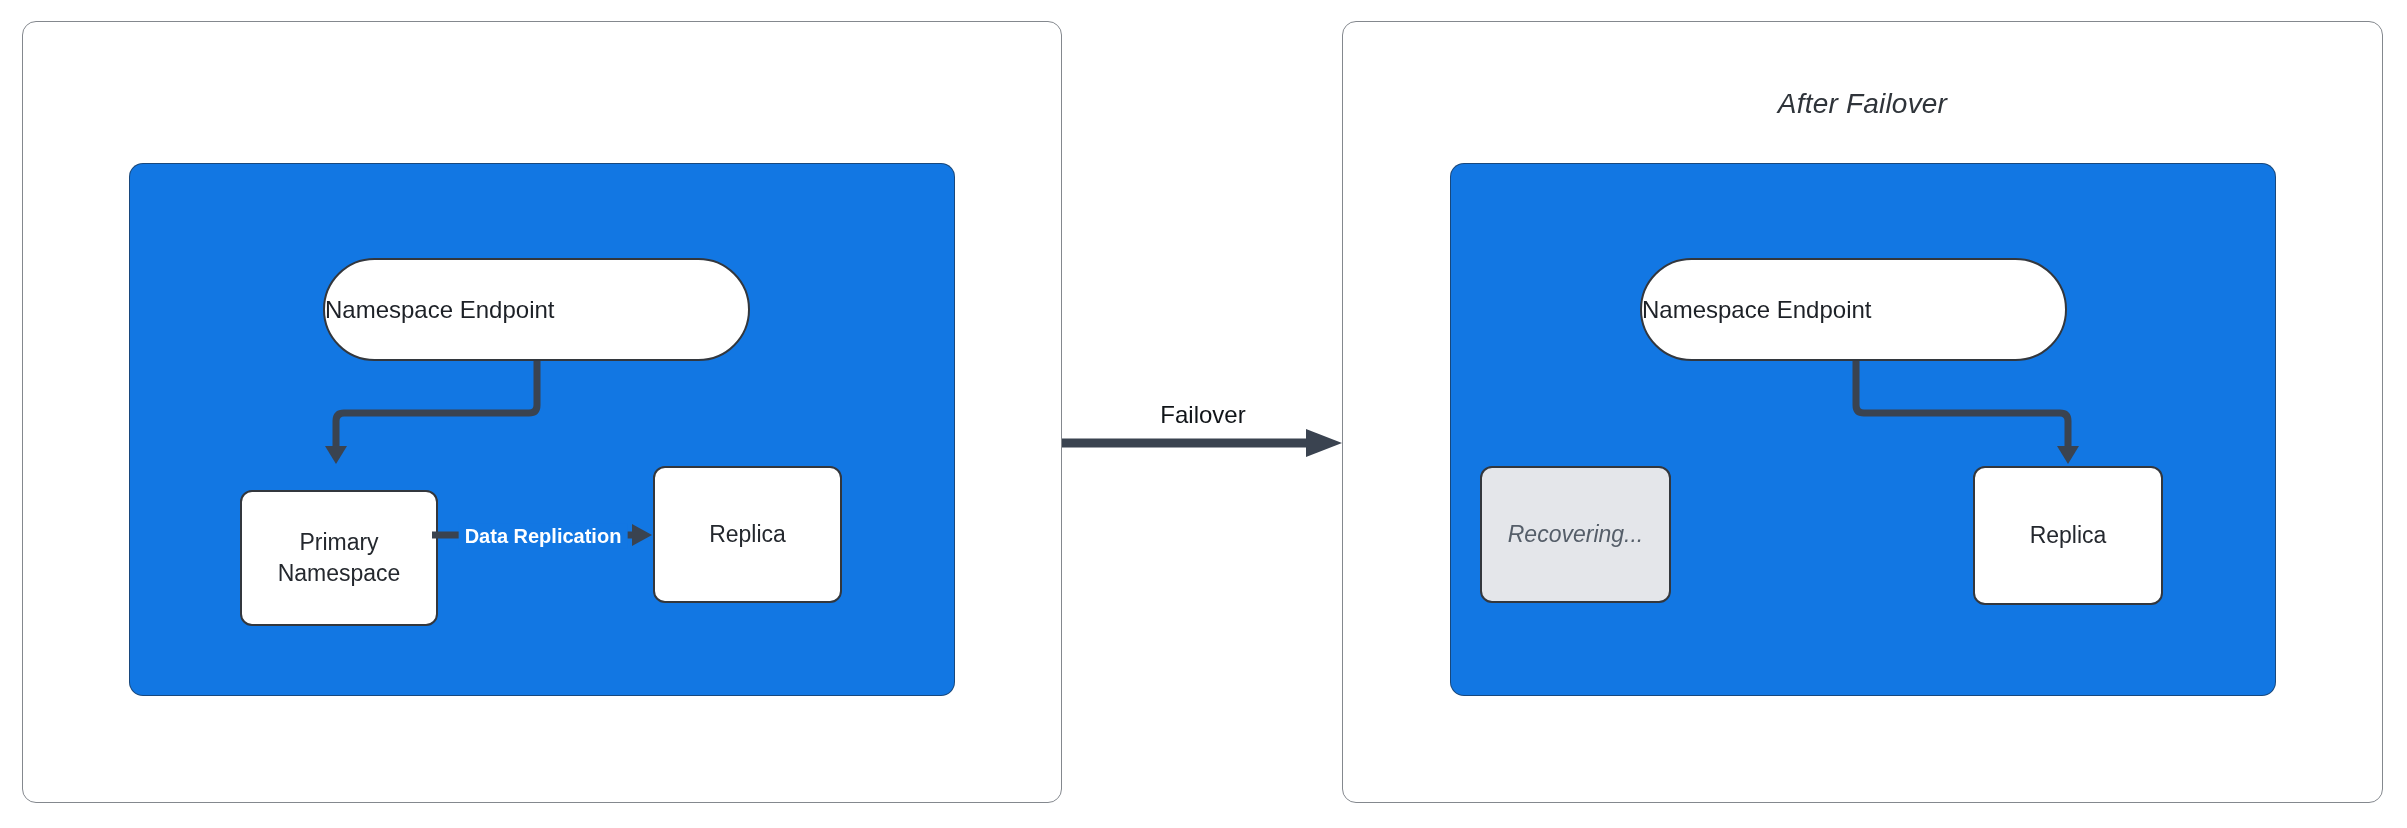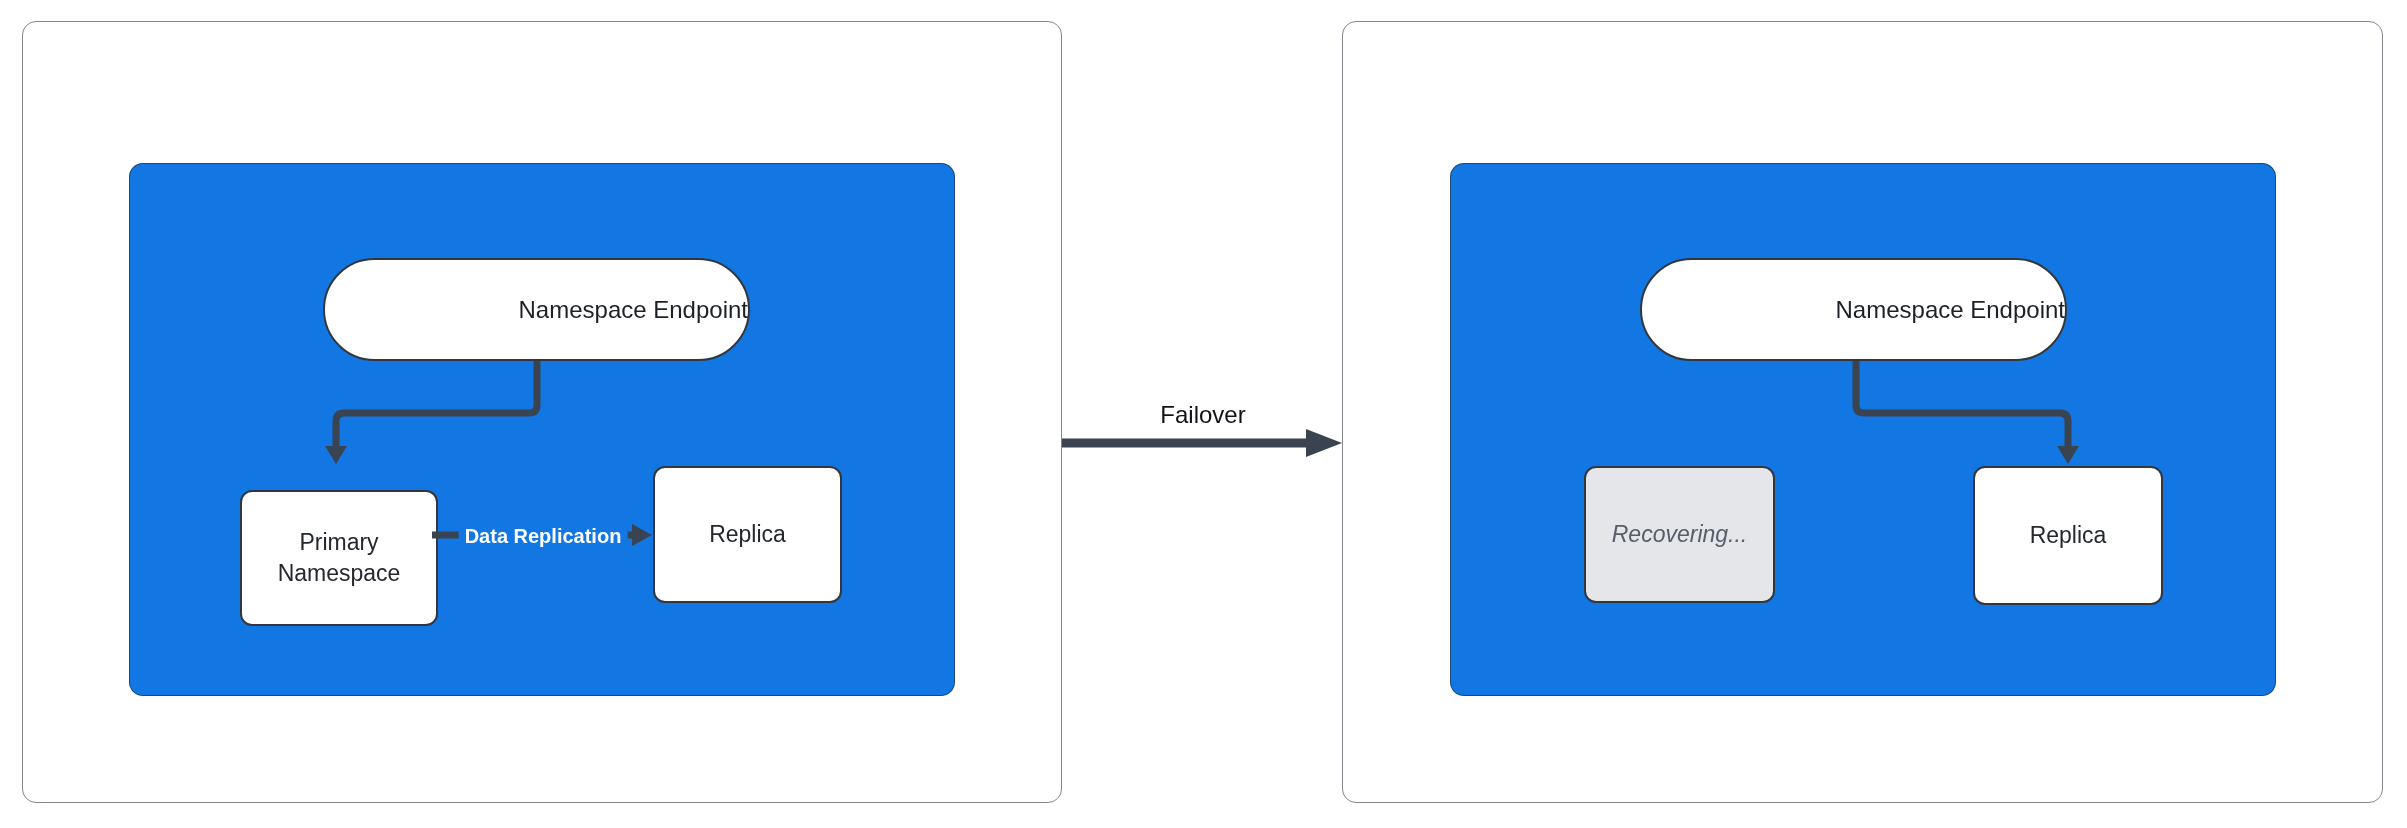--- a/index.html
+++ b/index.html
@@ -32,21 +32,21 @@
     border: 1px solid rgba(30,35,42,0.55);
     border-radius: 14px;
   }
   .pill {
     position: absolute;
     background: #ffffff;
     border: 2px solid #33373d;
     border-radius: 52px;
     display: flex;
     align-items: center;
-    justify-content: flex-end;
+    justify-content: flex-start;
     font-size: 24px;
     color: #1d2127;
   }
   .node {
     position: absolute;
     background: #ffffff;
     border: 2px solid #33373d;
     border-radius: 12px;
     display: flex;
     align-items: center;
@@ -114,28 +114,29 @@
 
   <div class="node" style="left:240px; top:466px; width:198px; height:136px;margin-top:24px;">
     <span>Primary Namespace</span>
   </div>
 
   <div class="node" style="left:653px; top:466px; width:189px; height:137px;">
     <span>Replica</span>
   </div>
 
   <div class="panel" style="left:1342px; top:21px; width:1041px; height:782px;"></div>
+  <div class="panel-title" style="left:1342px; top:88px; width:1041px;">After Failover</div>
 
   <div class="blue-box" style="left:1450px; top:163px; width:826px; height:533px;"></div>
 
   <div class="pill" style="left:1640px; top:258px; width:427px; height:103px;">
     <span>Namespace Endpoint</span>
   </div>
 
-  <div class="node recovering" style="left:1584px; top:466px; width:191px; height:137px;">
+  <div class="node recovering" style="left:1480px; top:466px; width:191px; height:137px;">
     <span>Recovering...</span>
   </div>
 
   <div class="node" style="left:1973px; top:466px; width:190px; height:139px;">
     <span>Replica</span>
   </div>
 
   <svg class="overlay">
 
     <path class="connector-path" d="M537,361 L537,405 Q537,413 529,413 L344,413 Q336,413 336,421 L336,448"></path>

